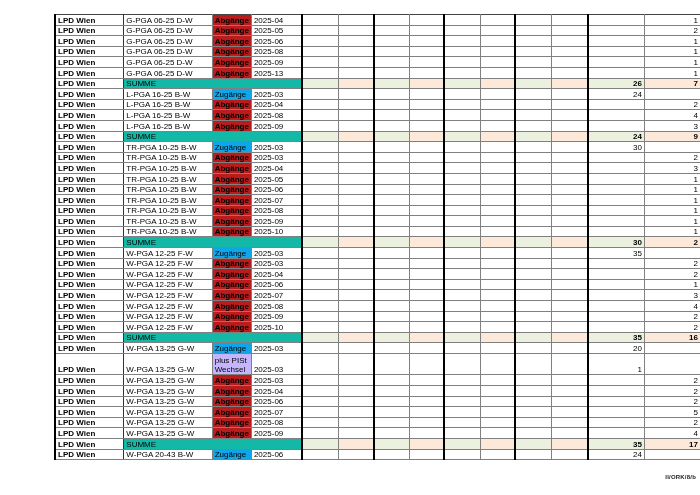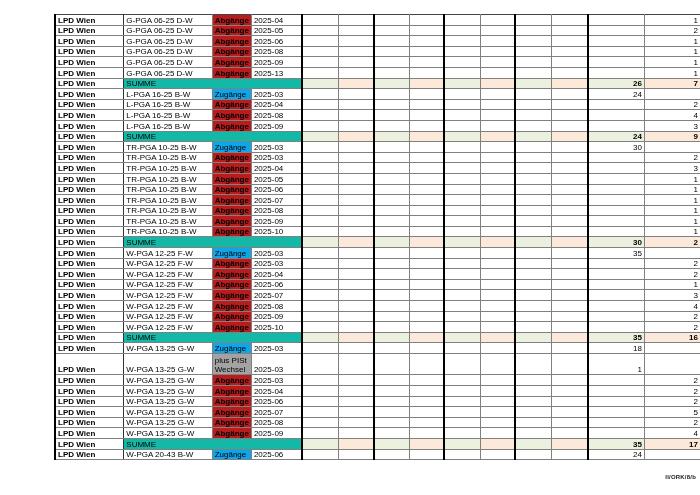--- a/index.html
+++ b/index.html
@@ -21,21 +21,21 @@
   tr.tall td{height:20.4px;}
   .org{font-weight:bold;}
   .vt{border-right:1px solid #808080;}
   .vd{border-right:1px solid #333;}
   .vb{border-right:2px solid #000;}
   .last{border-right:none;}
   .num{text-align:right;}
   .bold{font-weight:bold;padding-left:44px;}
   .zugang{background:#0ea5e9;}
   .abgang{background:#b91c1c;font-weight:bold;}
-  .wechsel{background:#a3a3a3;white-space:normal;line-height:8.5px;}
+  .wechsel{background:#c4b5fd;white-space:normal;line-height:8.5px;}
   .cyan{background:#14b8a6;}
   .sg{background:#ebf1de;}
   .sp{background:#fde9d9;}
   .footer{
     position:absolute;right:4px;top:474px;
     font-size:6px;line-height:7px;color:#222;font-weight:bold;letter-spacing:.2px;
   }
 </style>
 </head>
 <body>
@@ -553,21 +553,21 @@
     <td class="vt tcell zugang">Zugänge</td>
     <td class="vb">2025-03</td>
     <td class="vt"></td>
     <td class="vb"></td>
     <td class="vt"></td>
     <td class="vb"></td>
     <td class="vt"></td>
     <td class="vb"></td>
     <td class="vt"></td>
     <td class="vb"></td>
-    <td class="vt num">18</td>
+    <td class="vt num">20</td>
     <td class="num last"></td>
   </tr>
         <tr class="tall">
     <td class="org vd">LPD Wien</td>
     <td class="vt">W-PGA 13-25 G-W</td>
     <td class="vt tcell wechsel">plus PISt Wechsel</td>
     <td class="vb">2025-03</td>
     <td class="vt"></td>
     <td class="vb"></td>
     <td class="vt"></td>

